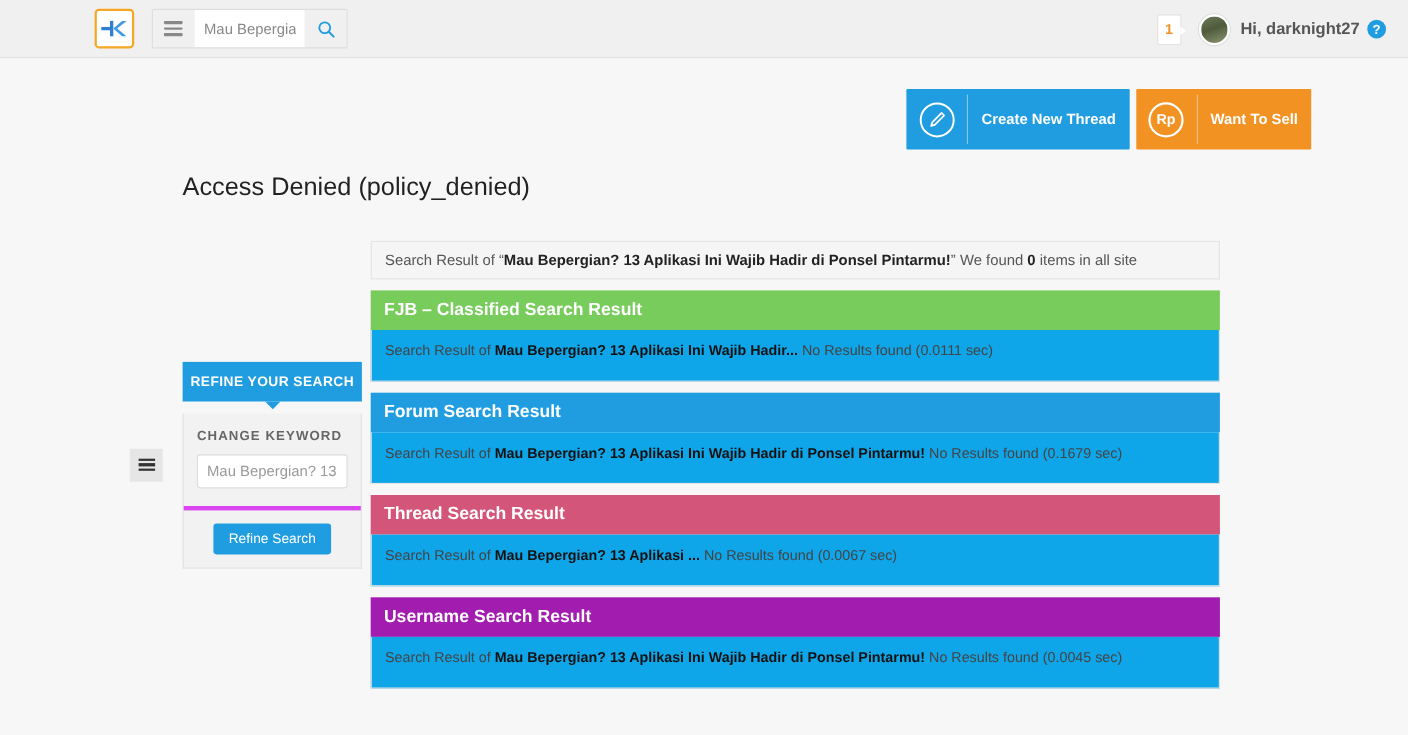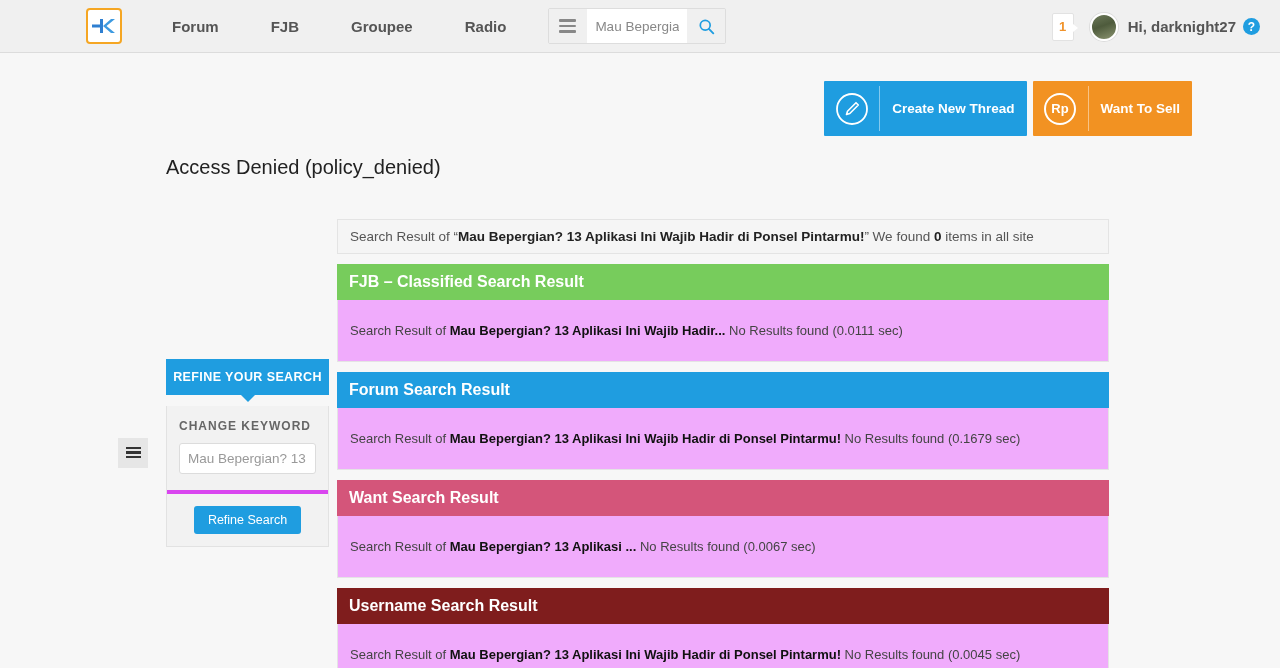--- a/index.html
+++ b/index.html
@@ -165,21 +165,21 @@
   }
   .rp-circle {
     width: 32px; height: 32px; border-radius: 50%;
     border: 2px solid #fff;
     display: flex; align-items: center; justify-content: center;
     font-size: 13px; font-weight: bold; color: #fff;
   }
 
   .page-title {
     position: absolute; left: 166px; top: 103px;
-    font-size: 20px; color: #222;
+    font-size: 23px; color: #222;
   }
 
   
   .content {
     position: absolute; left: 118px; top: 166px; right: 0;
   }
   .cols { display: flex; align-items: center; }
 
   .side-toggle {
     width: 30px; height: 30px;
@@ -260,52 +260,46 @@
   .result-block { margin-top: 10px; }
   .block-head {
     color: #ffffff;
     font-size: 16px;
     font-weight: bold;
     padding: 9px 12px;
   }
   .block-head.green  { background: #77cc5c; }
   .block-head.blue   { background: #1f9de0; }
   .block-head.pink   { background: #d4557a; }
-  .block-head.orange { background: #7f1d1d; }
+  .block-head.orange { background: #a21caf; }
   .block-body {
-    background: #f0abfc;
+    background: #0ea5e9;
     border: 1px solid #e4e4e4;
     border-top: none;
-    padding: 23px 12px;
+    padding: 11px 12px;
     font-size: 13px;
     color: #444;
     min-height: 47px;
   }
   .block-body b { color: #111; }
   .block-body .meta { color: #444; }
 </style>
 </head>
 <body>
 
 <div class="topbar">
 
   <div class="logo-box">
     <svg class="logo-k" width="24" height="20" viewBox="0 0 24 20">
       <rect x="0" y="8.5" width="9" height="3" fill="#2e7fd1"></rect>
       <rect x="8" y="3" width="3" height="14" fill="#2e7fd1"></rect>
       <path d="M11 10 L19 3 L23 3 L14.5 10 L23 17 L19 17 Z" fill="#3d9ae0"></path>
     </svg>
   </div>
 
-  <div class="nav-links">
-    <a class="nav-link">Forum</a>
-    <a class="nav-link">FJB</a>
-    <a class="nav-link">Groupee</a>
-    <a class="nav-link">Radio</a>
-  </div>
 
   <div class="search-group">
     <div class="cat-toggle">
       <div class="bars">
         <span></span>
           <span></span>
           <span></span>
       </div>
     </div>
     <input class="search-input" type="text" value="Mau Bepergian?" style="">
@@ -388,21 +382,21 @@
         </div>
 
         <div class="result-block">
           <div class="block-head blue">Forum Search Result</div>
           <div class="block-body">
             <span>Search Result of </span><b>Mau Bepergian? 13 Aplikasi Ini Wajib Hadir di Ponsel Pintarmu!</b><span class="meta"> No Results found (0.1679 sec)</span>
           </div>
         </div>
 
         <div class="result-block">
-          <div class="block-head pink">Want Search Result</div>
+          <div class="block-head pink">Thread Search Result</div>
           <div class="block-body">
             <span>Search Result of </span><b>Mau Bepergian? 13 Aplikasi ...</b><span class="meta"> No Results found (0.0067 sec)</span>
           </div>
         </div>
 
         <div class="result-block">
           <div class="block-head orange">Username Search Result</div>
           <div class="block-body">
             <span>Search Result of </span><b>Mau Bepergian? 13 Aplikasi Ini Wajib Hadir di Ponsel Pintarmu!</b><span class="meta"> No Results found (0.0045 sec)</span>
           </div>

